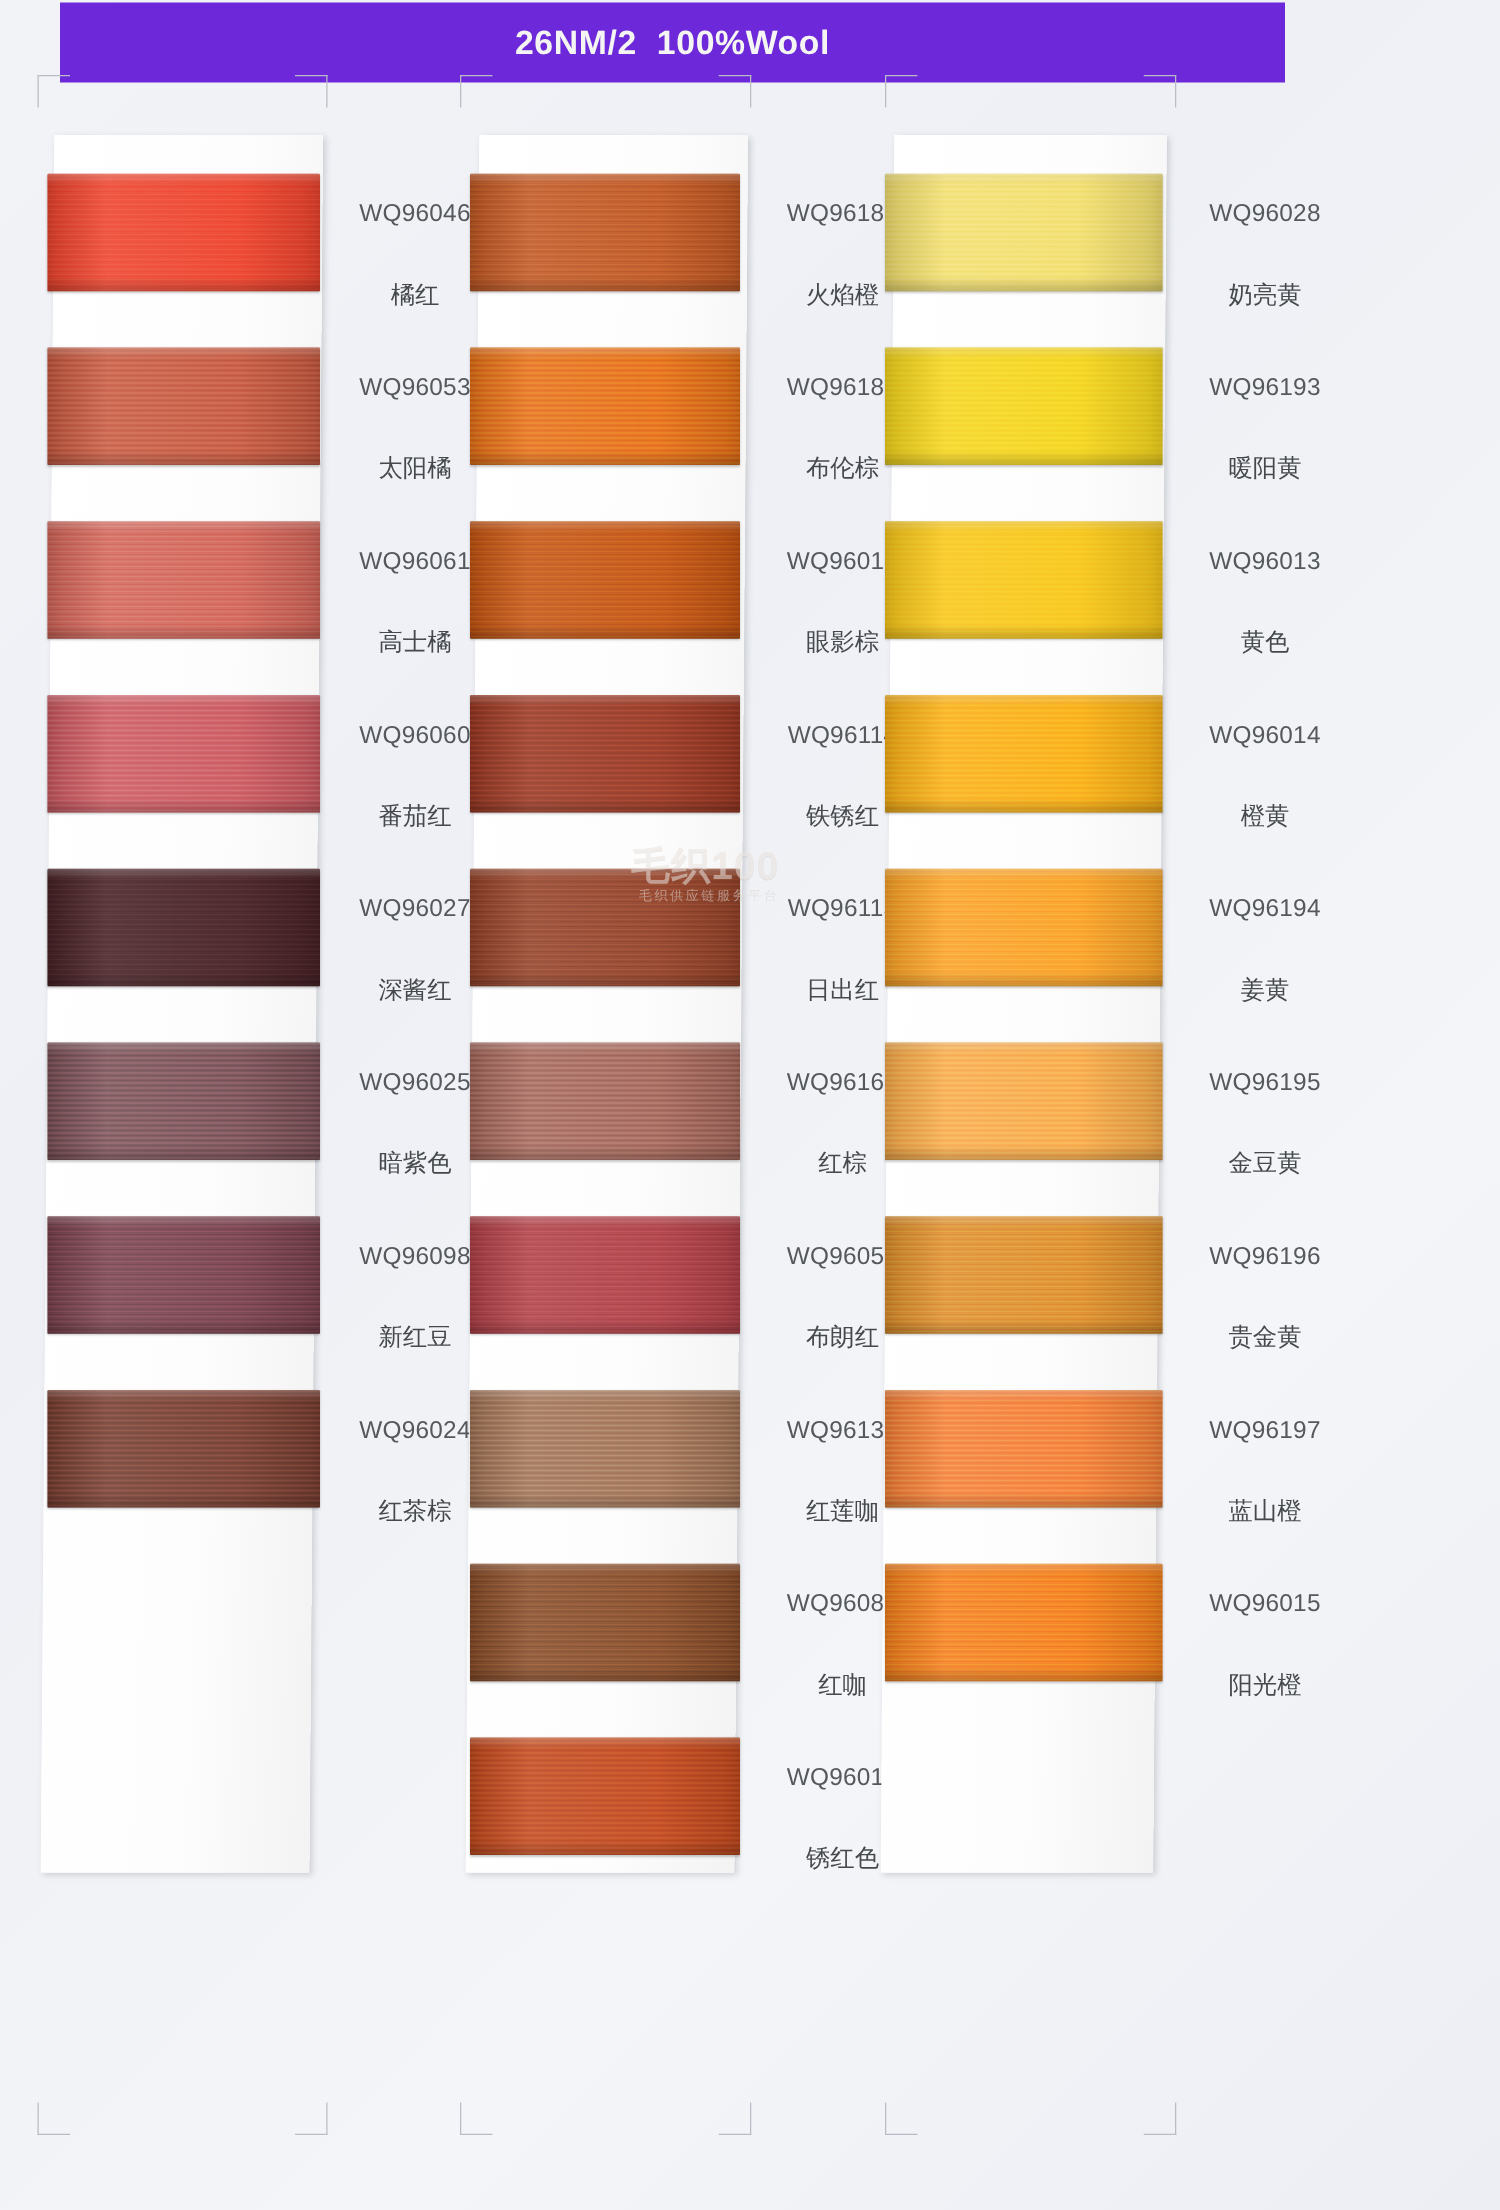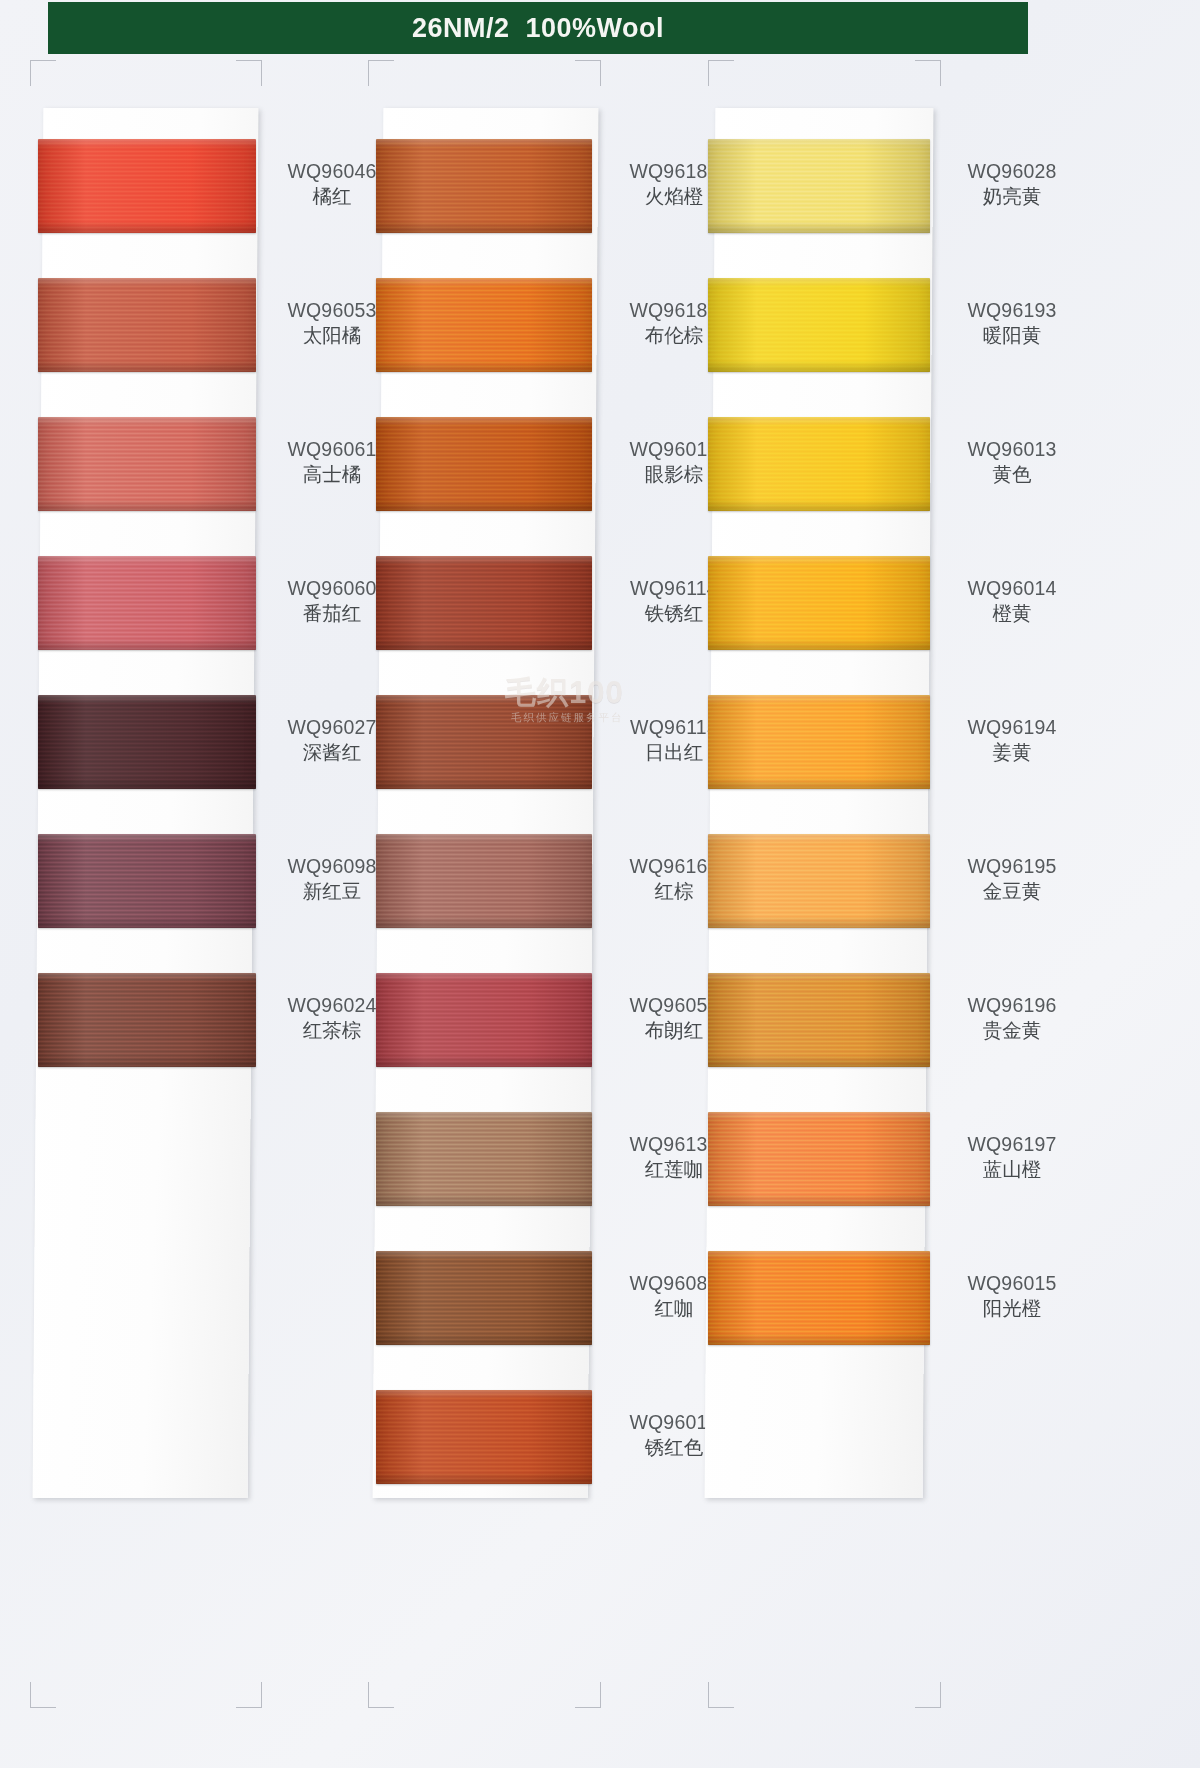--- a/index.html
+++ b/index.html
@@ -19,22 +19,22 @@
     inset: 0;
     background: linear-gradient(135deg,#f2f3f7 0%, #eef0f5 35%, #f4f5f8 70%, #eceef4 100%);
   }
 
   
   #header-banner {
     position: absolute;
     left: 48px;
     top: 2px;
     width: 980px;
-    height: 52px;
-    background: #14532d;
+    height: 64px;
+    background: #6d28d9;
     display: flex;
     align-items: center;
     justify-content: center;
   }
   #header-banner .title {
     color: #f4f5f2;
     font-size: 27px;
     font-weight: bold;
     letter-spacing: 0.5px;
     white-space: pre;
@@ -166,20 +166,21 @@
     letter-spacing: 0.2px;
     line-height: 24px;
     color: #55595c;
     white-space: nowrap;
   }
   .label .name {
     font-size: 19.5px;
     line-height: 27px;
     color: #45494c;
     white-space: nowrap;
+    margin-top: 40px;
   }
 
   
   #watermark {
     position: absolute;
     left: 505px;
     top: 676px;
     width: 200px;
     height: 66px;
     opacity: 0.55;
@@ -315,20 +316,31 @@
             <div class="tex"></div>
             <div class="shade"></div>
             <div class="edge"></div>
           </div>
           <div class="label">
             <div class="code">WQ96027</div>
             <div class="name">深酱红</div>
           </div>
         </div>
         <div class="row">
+          <div class="swatch" style="background: rgb(122, 82, 88);">
+            <div class="tex"></div>
+            <div class="shade"></div>
+            <div class="edge"></div>
+          </div>
+          <div class="label">
+            <div class="code">WQ96025</div>
+            <div class="name">暗紫色</div>
+          </div>
+        </div>
+        <div class="row">
           <div class="swatch" style="background: rgb(123, 68, 80);">
             <div class="tex"></div>
             <div class="shade"></div>
             <div class="edge"></div>
           </div>
           <div class="label">
             <div class="code">WQ96098</div>
             <div class="name">新红豆</div>
           </div>
         </div>

